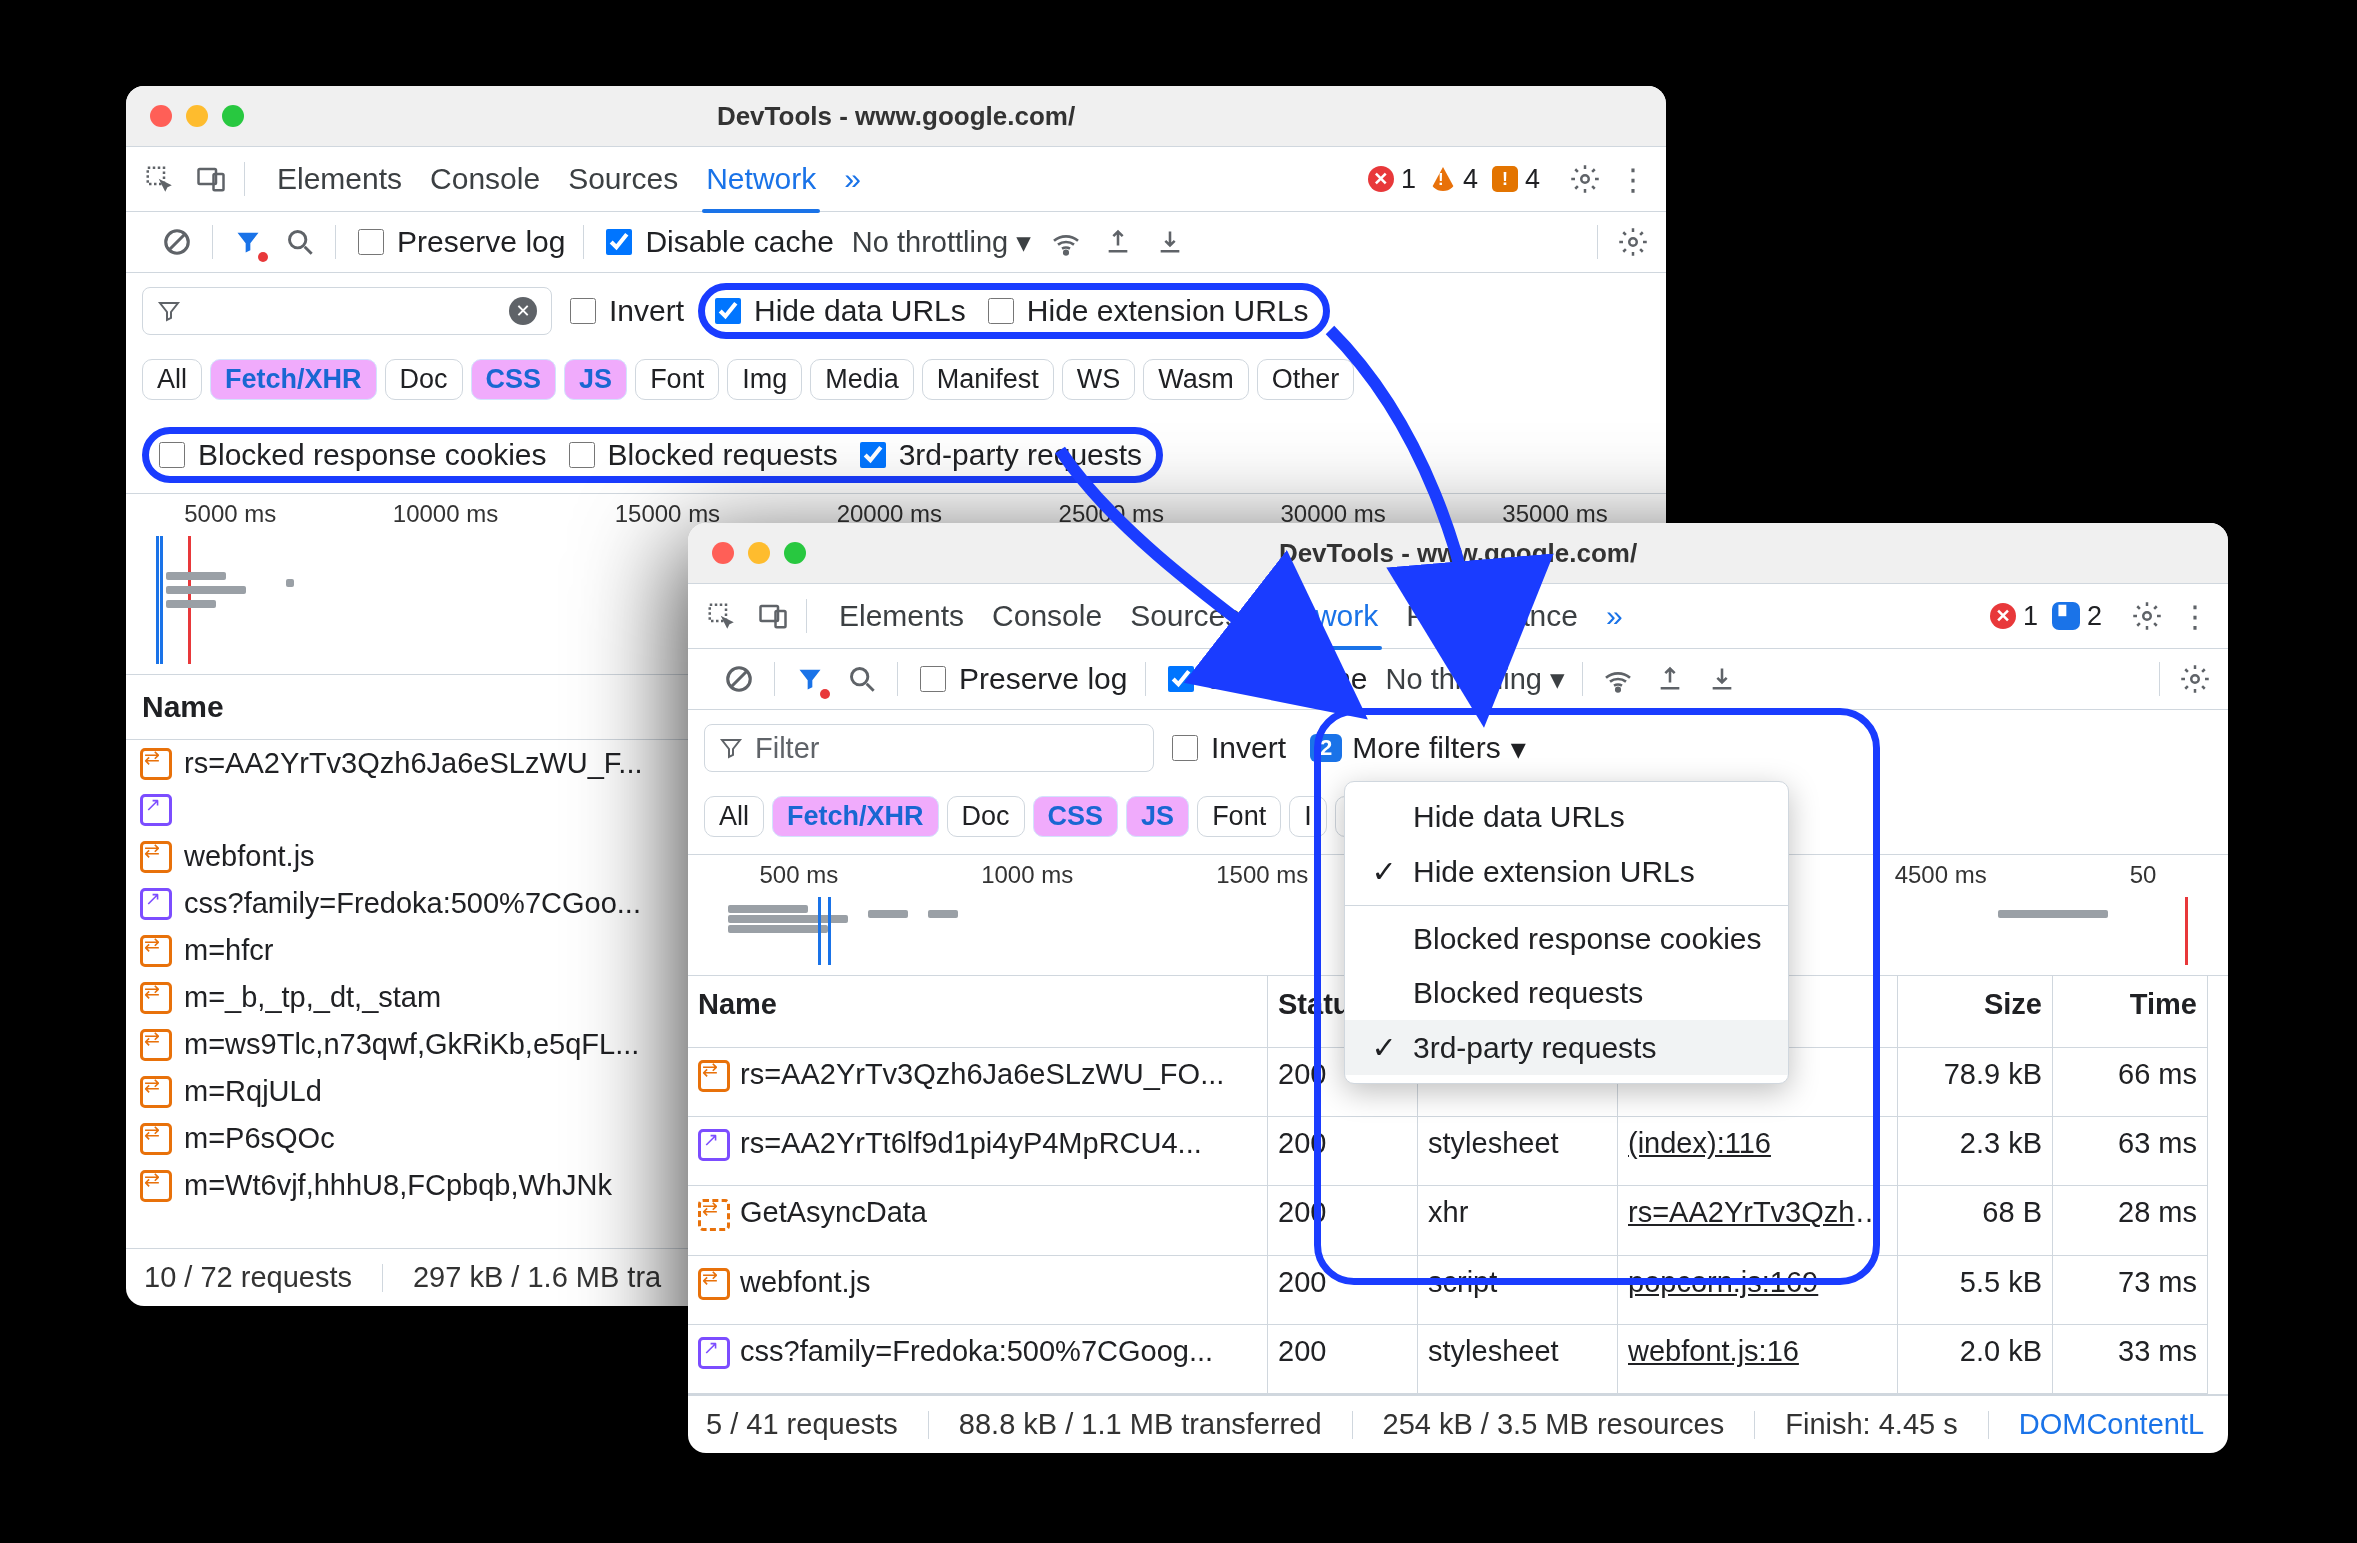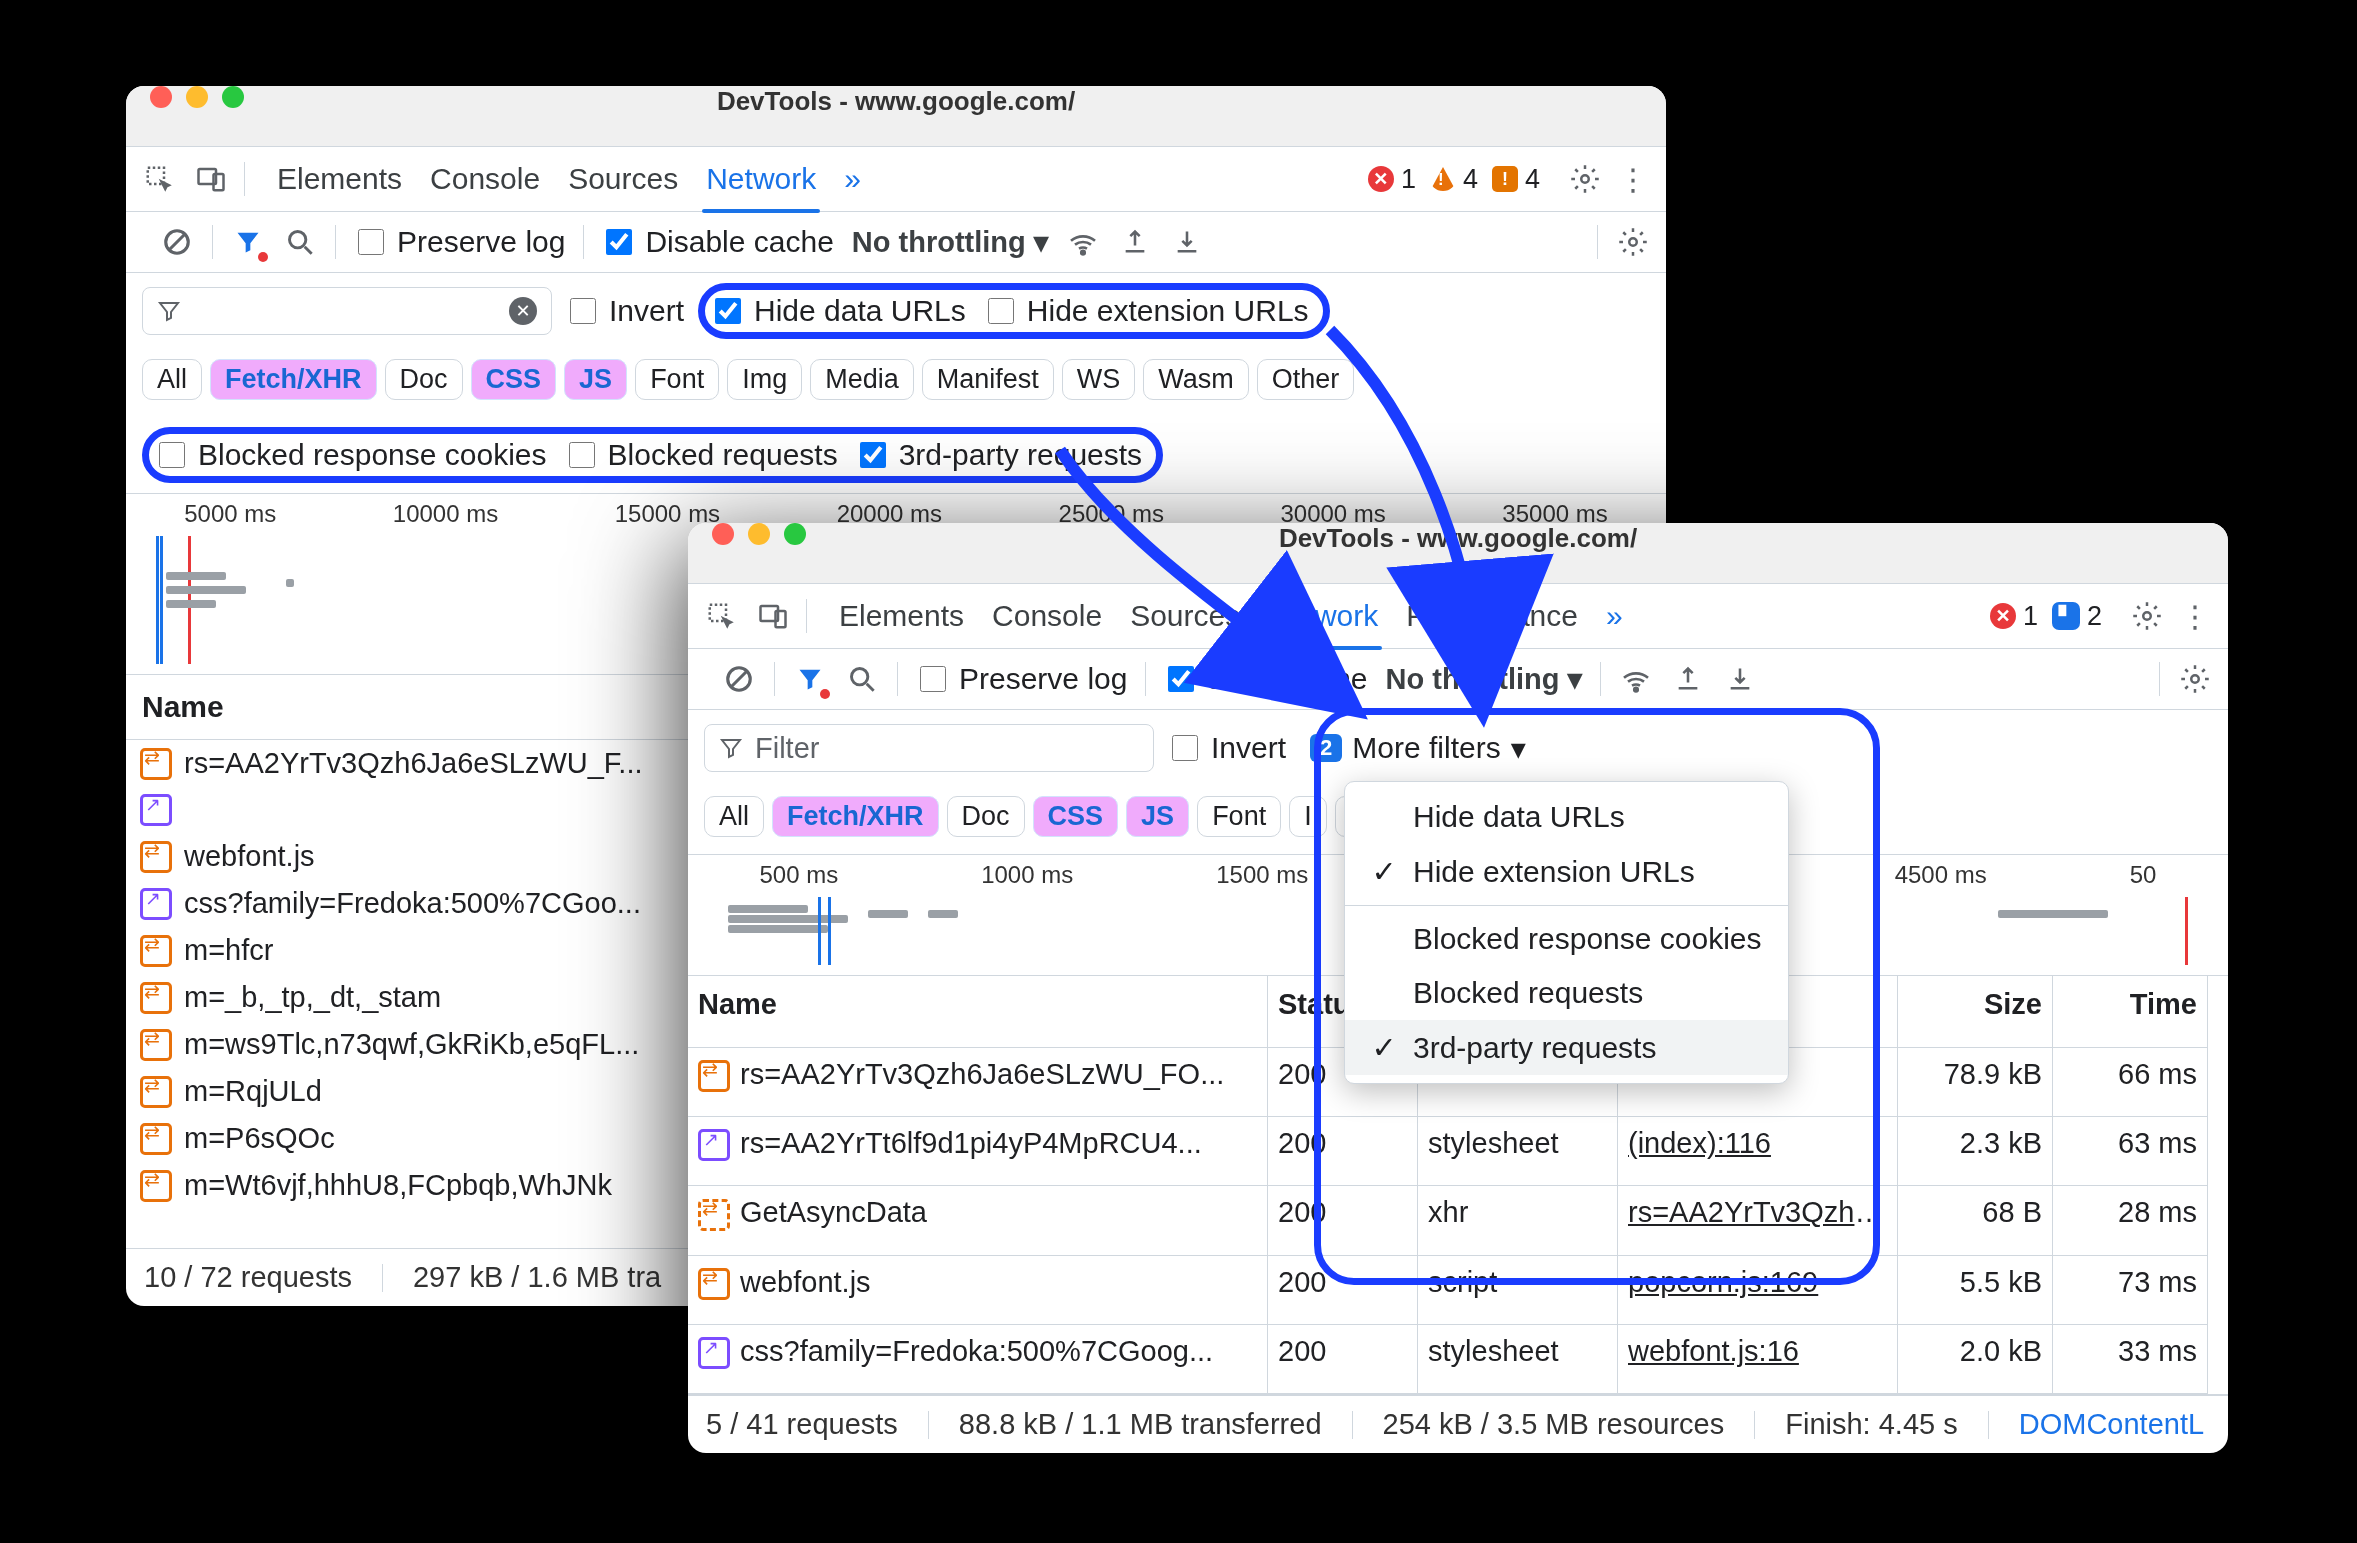--- a/index.html
+++ b/index.html
@@ -29,21 +29,21 @@
   .window {
     position:absolute;
     background:#fff;
     border-radius:18px;
     box-shadow: 0 30px 100px 10px rgba(0,0,0,.7);
     overflow:hidden;
     display:flex; flex-direction:column;
   }
   
   .titlebar {
-    display:flex; align-items:flex-start;
+    display:flex; align-items:center;
     height:60px;
     background:#f0f0f0;
     border-bottom:1px solid var(--border);
     position:relative;
   }
   .traffic { display:flex; gap:14px; margin-left:24px;}
   .dot { width:22px; height:22px; border-radius:50%;}
   .dot.red{background:#ff5f57;} .dot.yellow{background:#febc2e;} .dot.green{background:#28c840;}
   .titlebar .title {
     position:absolute; left:0; right:0; text-align:center;
@@ -78,21 +78,21 @@
   .toolbar {
     display:flex; align-items:center; gap:18px;
     height:60px; padding:0 16px;
     border-bottom:1px solid var(--border);
   }
   .ckrow { display:flex; align-items:center; gap:10px; font-size:30px; white-space:nowrap;}
   .ckrow input[type=checkbox]{ width:26px; height:26px;}
   .sep { width:1px; height:34px; background:var(--border);}
   .btn-icon { color:#5f6368; display:flex; align-items:center; justify-content:center; width:34px; height:34px;}
   .rec { width:22px; height:22px; border-radius:50%; background:var(--red); outline:3px solid var(--red); outline-offset:3px;}
-  .throttling { display:flex; align-items:center; gap:8px; color:#3c4043;font-weight:bold;}
+  .throttling { display:flex; align-items:center; gap:8px; color:#3c4043;}
   
   .filterrow {
     display:flex; align-items:center; flex-wrap:wrap; gap:14px;
     padding:8px 16px; border-bottom:1px solid var(--border);
     min-height:60px;
   }
   .filterbox {
     display:flex; align-items:center; gap:12px;
     border:1px solid var(--border); border-radius:8px;
     height:46px; padding:0 14px; min-width:380px; color:#5f6368;

